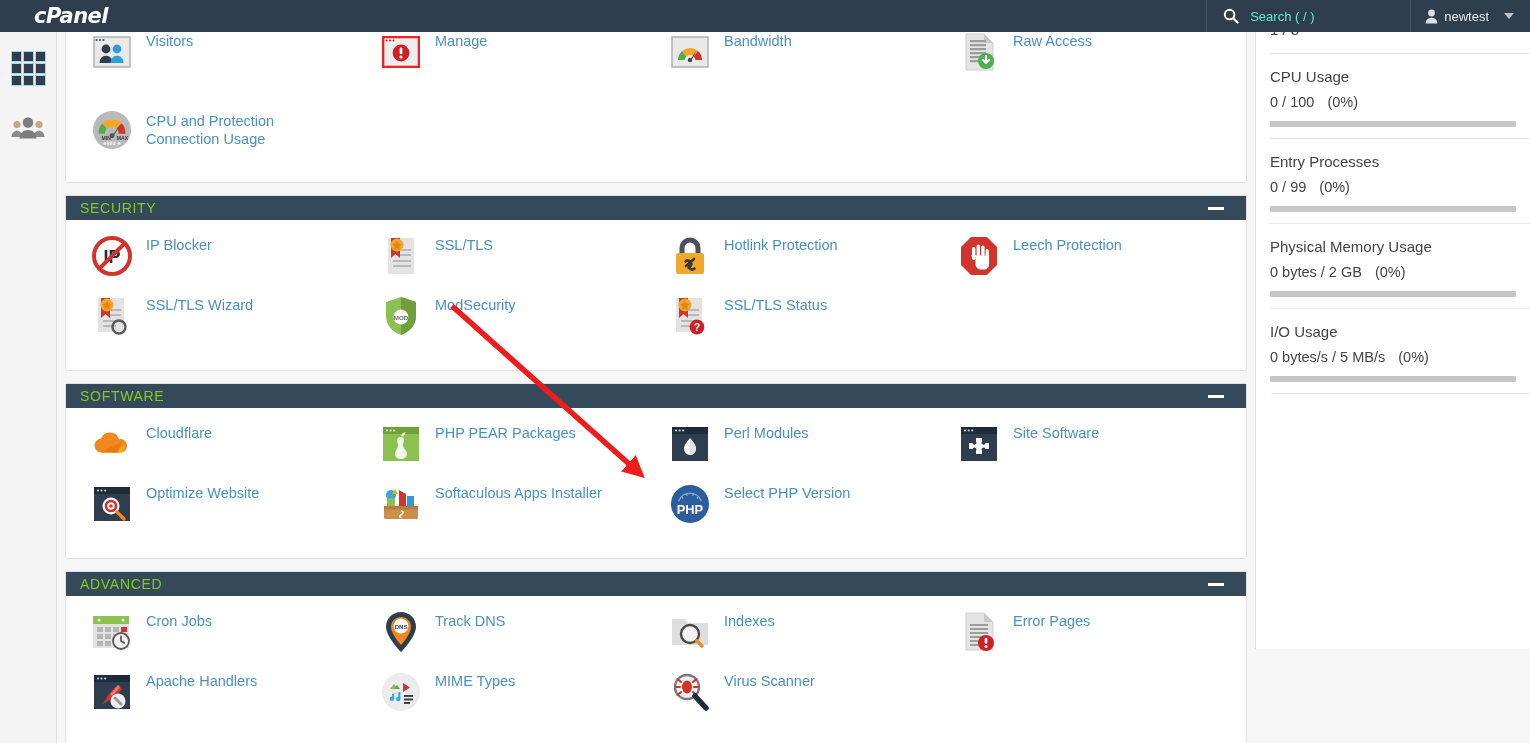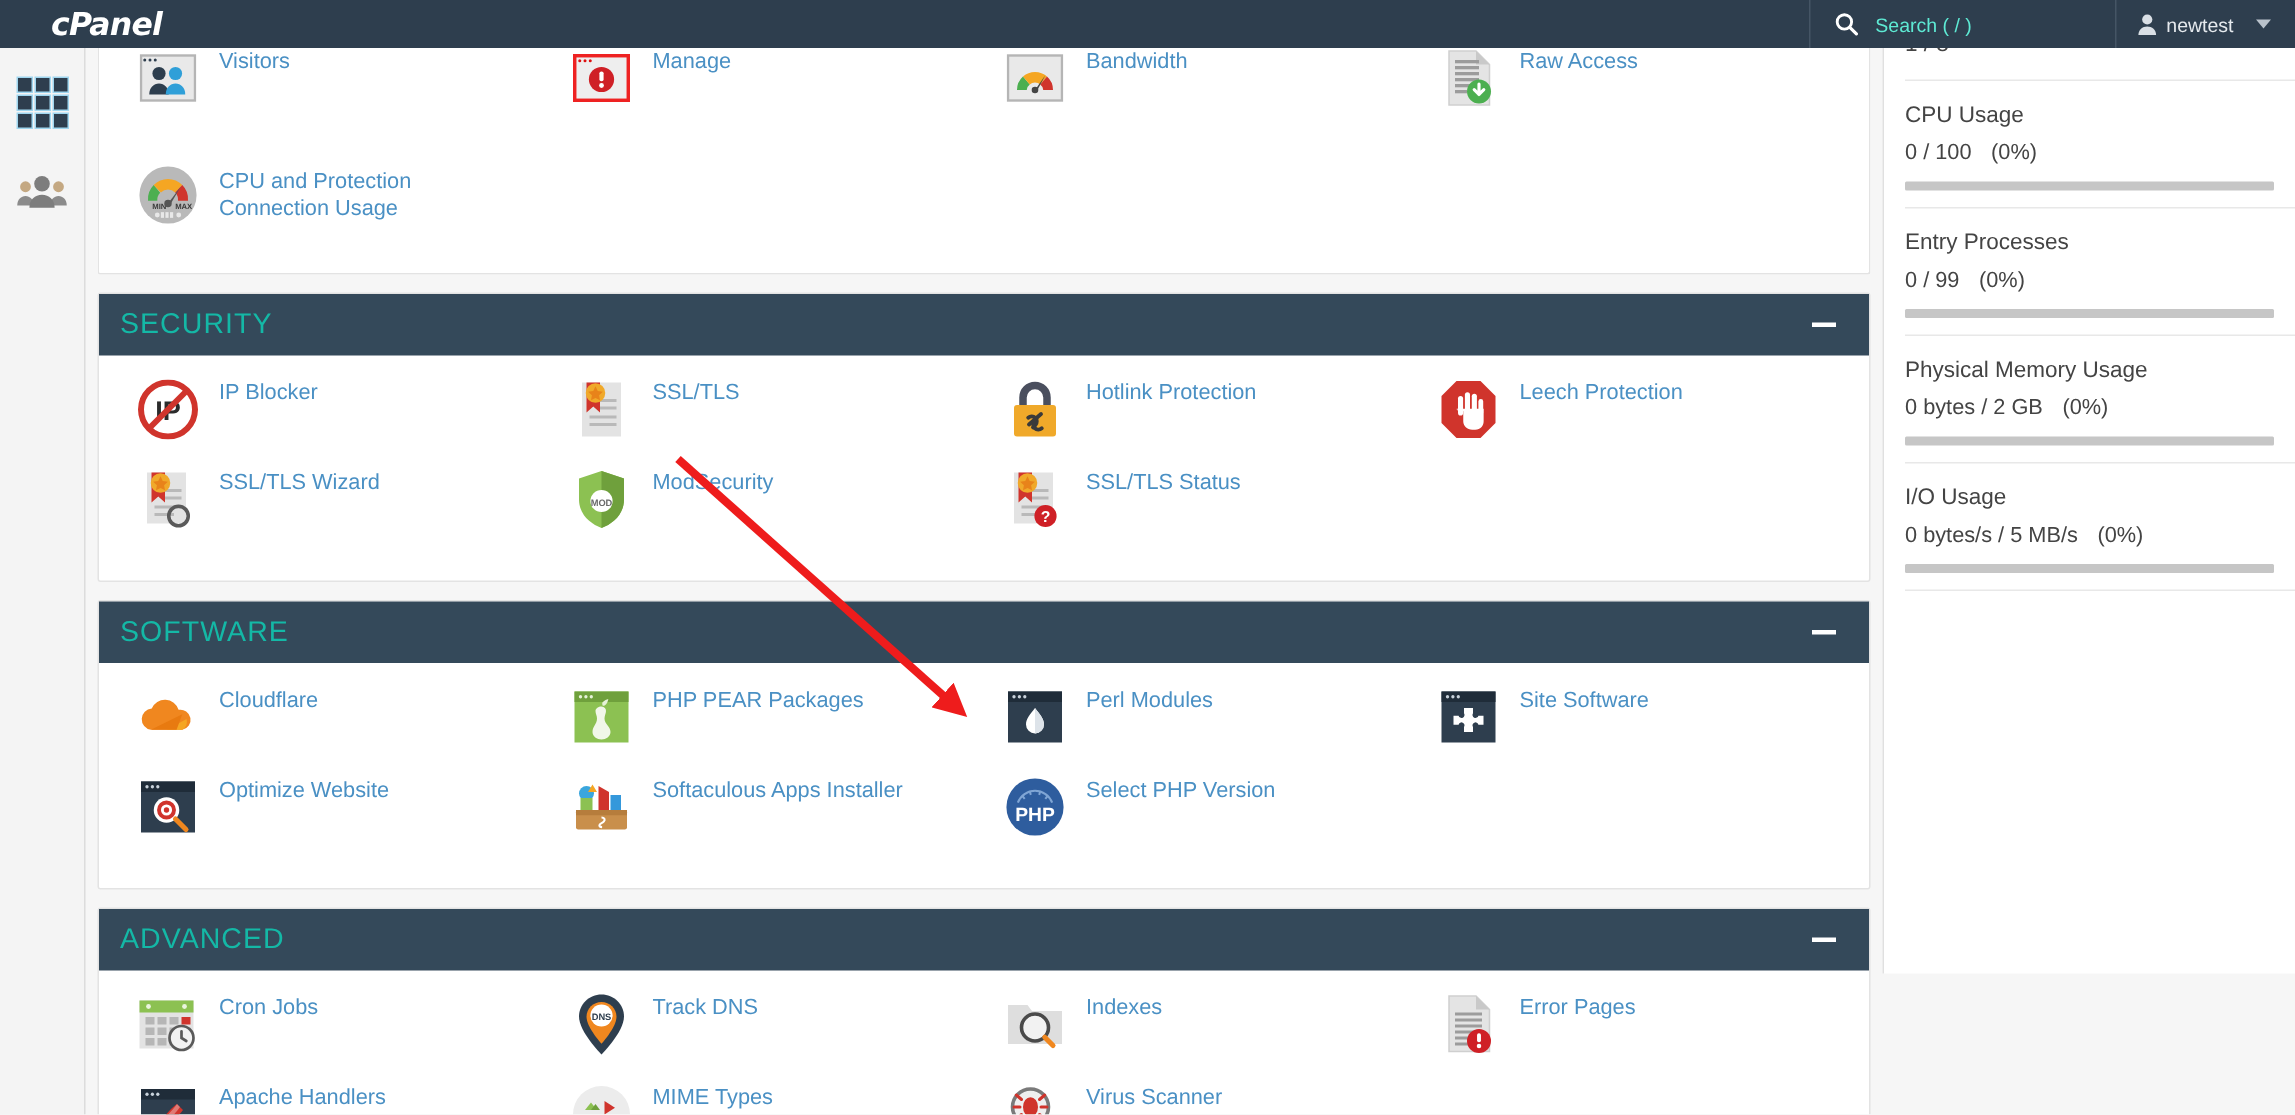--- a/index.html
+++ b/index.html
@@ -87,23 +87,23 @@
   }
   .panel {
     margin: 0 8px 12px 8px; background: #ffffff;
     border: 1px solid #e3e3e3; border-radius: 2px;
   }
   .panel-first {
     margin: 0 8px 12px 8px; background: #ffffff;
     border: 1px solid #e3e3e3; border-top: none; border-radius: 0 0 2px 2px;
   }
   .panel-header {
-    background: #34495a; color: #14b8a6; height: 41px;
+    background: #34495a; color: #84cc16; height: 24px;
     display: flex; align-items: center; justify-content: space-between;
-    padding: 0 22px 0 14px; font-size: 19px; letter-spacing: 0.7px;
+    padding: 0 22px 0 14px; font-size: 14px; letter-spacing: 0.7px;
   }
   .collapse-btn {
     width: 16px; height: 3px; background: #ffffff; cursor: pointer;
   }
   .panel-body { padding: 16px 12px 14px 12px; }
   .tile-grid {
     display: grid; grid-template-columns: repeat(4, 1fr); row-gap: 0;
   }
   .tile {
     display: flex; gap: 14px; height: 60px;

